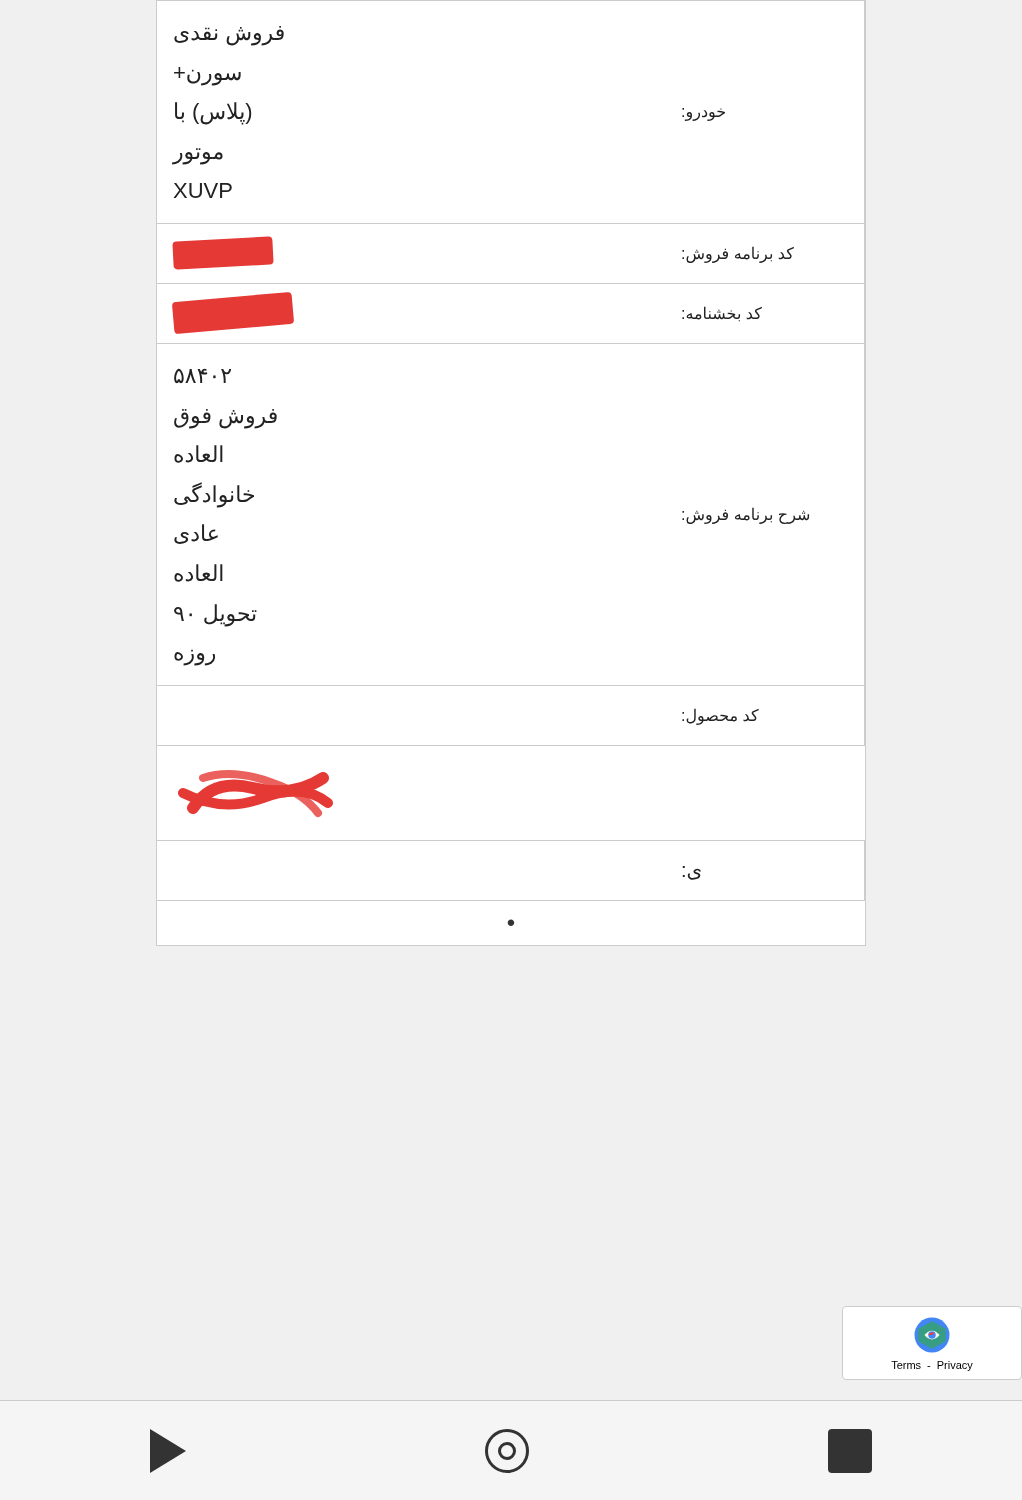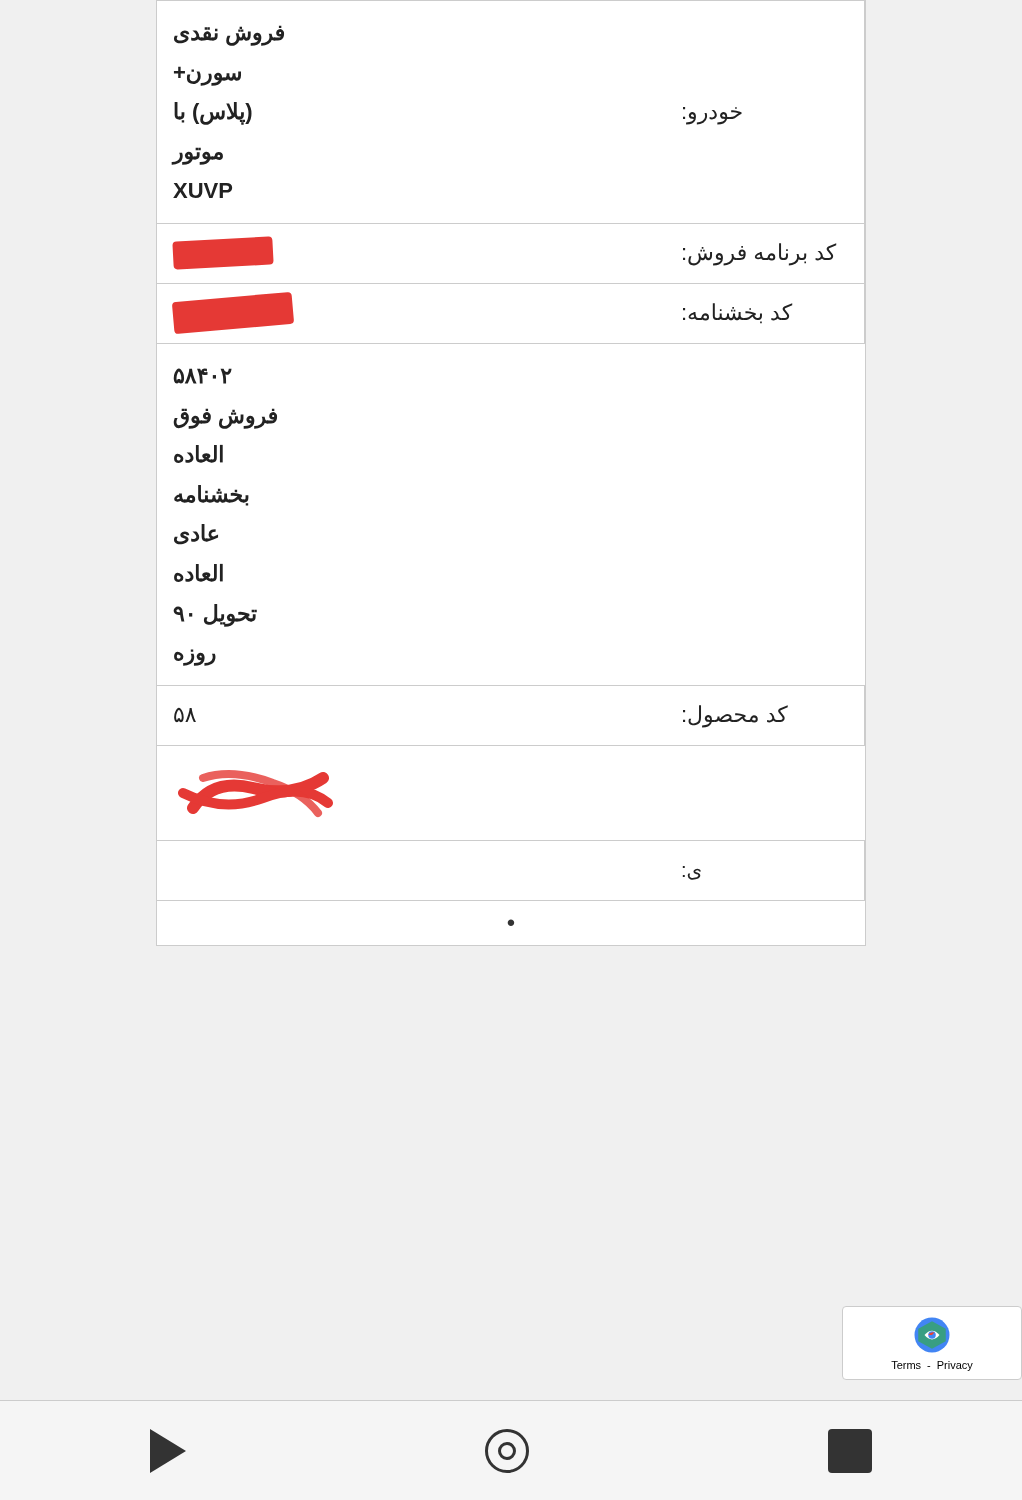--- a/index.html
+++ b/index.html
@@ -45,21 +45,21 @@
     }
 
     .table-row:last-child {
       border-bottom: none;
     }
 
     .label-cell {
       width: 200px;
       min-width: 200px;
       padding: 12px 16px;
-      font-size: 22px;
+      font-size: 16px;
       color: #222;
       text-align: right;
       display: flex;
       align-items: center;
       justify-content: flex-end;
       border-right: 1px solid #cccccc;
     }
 
     .value-cell {
       flex: 1;
@@ -70,21 +70,20 @@
       display: flex;
       align-items: center;
       justify-content: flex-end;
     }
 
     .value-cell.multiline {
       flex-direction: column;
       align-items: flex-end;
       justify-content: center;
       line-height: 1.8;
-      font-weight: bold;
     }
 
     .redacted {
       display: inline-block;
       width: 120px;
       height: 32px;
       background: #e53935;
       border-radius: 4px;
       transform: rotate(-5deg);
       position: relative;
@@ -227,35 +226,35 @@
     </div>
 
     <div class="table-row">
       <div class="label-cell">کد بخشنامه:</div>
       <div class="value-cell">
         <span class="redacted"></span>
       </div>
     </div>
 
     <div class="table-row">
+      <div class="label-cell">شرح برنامه فروش:</div>
       <div class="value-cell multiline">
         <span>۵۸۴۰۲</span>
         <span>فروش فوق</span>
         <span>العاده</span>
-        <span>بخشنامه</span>
+        <span>خانوادگی</span>
         <span>عادی</span>
         <span>العاده</span>
         <span>تحویل ۹۰</span>
         <span>روزه</span>
       </div>
     </div>
 
     <div class="table-row">
       <div class="label-cell">کد محصول:</div>
-      <div class="value-cell">۵۸</div>
     </div>
 
     <div class="table-row">
       <div class="value-cell">
         <div class="redacted-scribble">
           <svg class="scribble-svg" viewBox="0 0 160 70" xmlns="http://www.w3.org/2000/svg">
             <path d="M20,50 Q40,20 80,30 Q120,40 150,20" stroke="#e53935" stroke-width="12" fill="none" stroke-linecap="round"></path>
             <path d="M10,35 Q50,55 90,40 Q130,25 155,45" stroke="#e53935" stroke-width="10" fill="none" stroke-linecap="round"></path>
             <path d="M30,20 Q60,10 100,25 Q130,35 145,55" stroke="#e53935" stroke-width="8" fill="none" stroke-linecap="round" opacity="0.8"></path>
           </svg>

